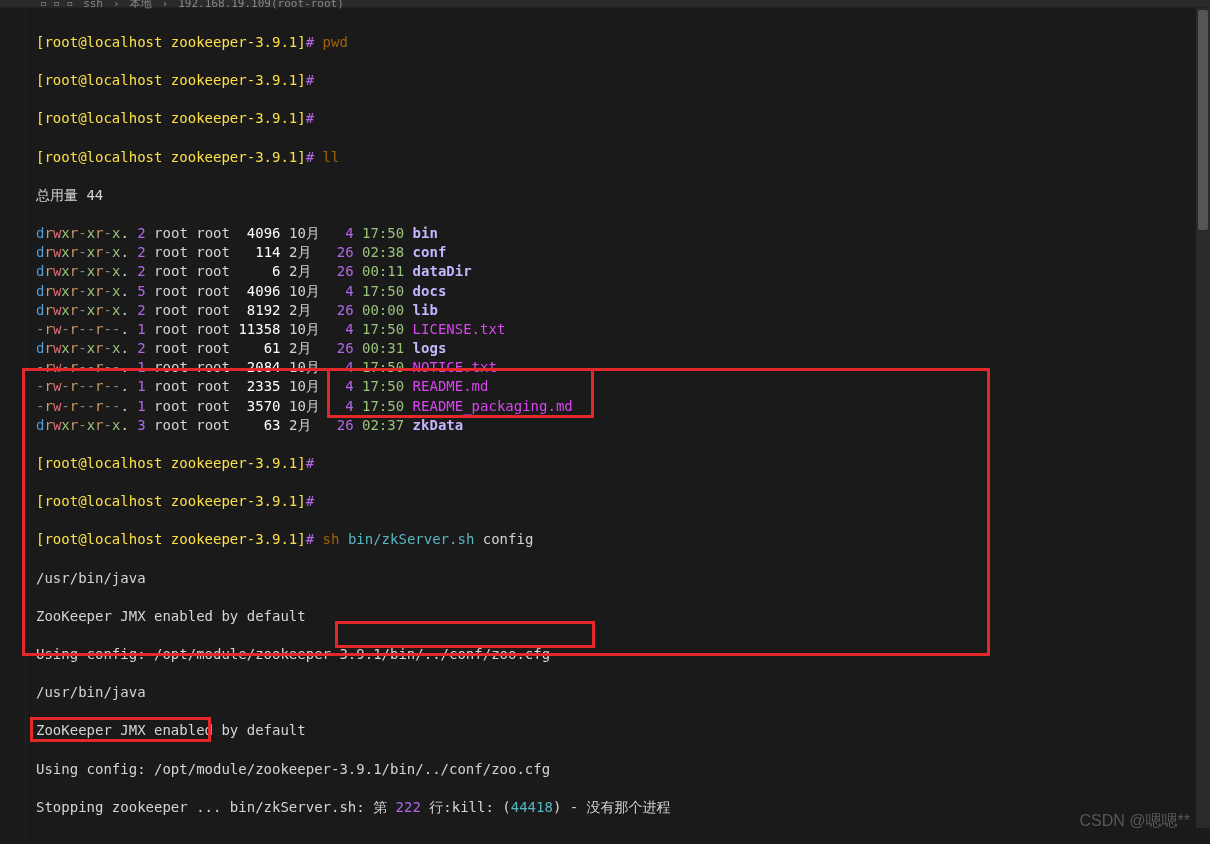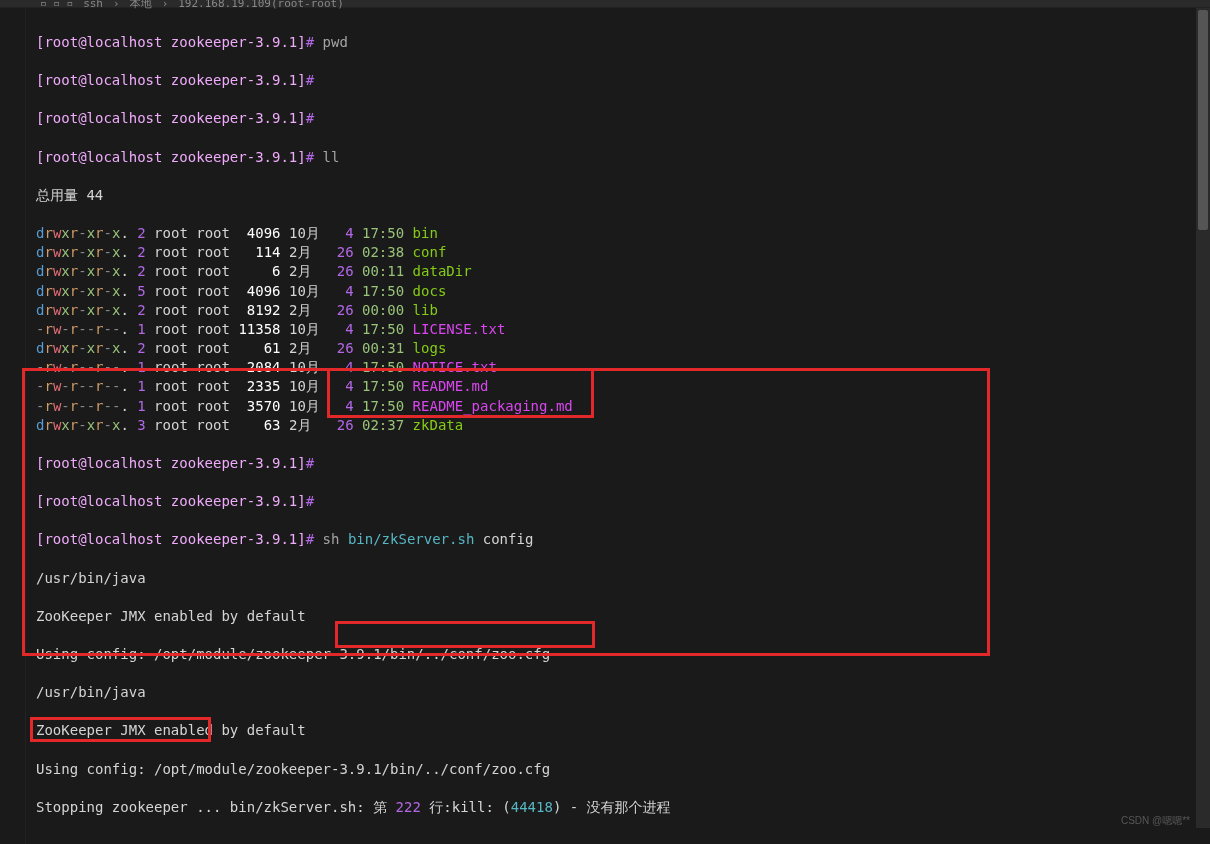--- a/index.html
+++ b/index.html
@@ -45,47 +45,47 @@
   }
   .scrollthumb {
     position: absolute;
     right: 2px; top: 2px;
     width: 10px;
     height: 220px;
     background: #555;
     border-radius: 2px;
   }
   .line { height: 19.2px; }
-  .prompt-bracket { color: #f0abfc; }
+  .prompt-bracket { color: #fde047; }
   .hash { color: #b267e6; }
-  .cmd { color: #a3a3a3; }
+  .cmd { color: #a16207; }
   .perm-d { color: #569cd6; }
   .perm-r { color: #d19a66; }
   .perm-w { color: #e06c75; }
   .perm-x { color: #98c379; }
   .perm-dash { color: #888; }
   .num { color: #b267e6; }
   .size { color: #ffffff; }
   .day { color: #b267e6; }
   .time { color: #98c379; }
-  .dirname { color: #84cc16; font-weight: normal; }
+  .dirname { color: #c4b5fd; font-weight: bold; }
   .filename { color: #d946ef; }
   .cyan { color: #56b6c2; text-align: right; }
   .purple { color: #b267e6; }
   .redbox {
     position: absolute;
     border: 3px solid #e22828;
     pointer-events: none;
   }
   .watermark {
     position: absolute;
     right: 20px;
     bottom: 14px;
     color: #666;
-    font-size: 10px;
+    font-size: 16px;
     font-family: sans-serif;
     opacity: 0.8;
   }
 </style>
 </head>
 <body>
 
 <div class="topbar">
   <span>▫ ▫ ▫</span>
   <span>ssh</span>

